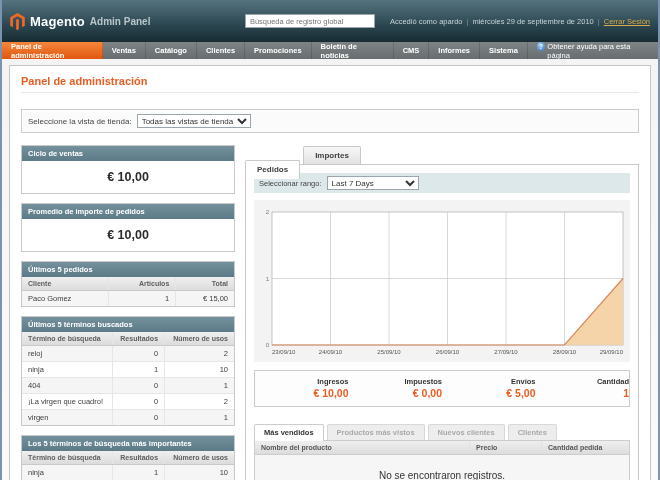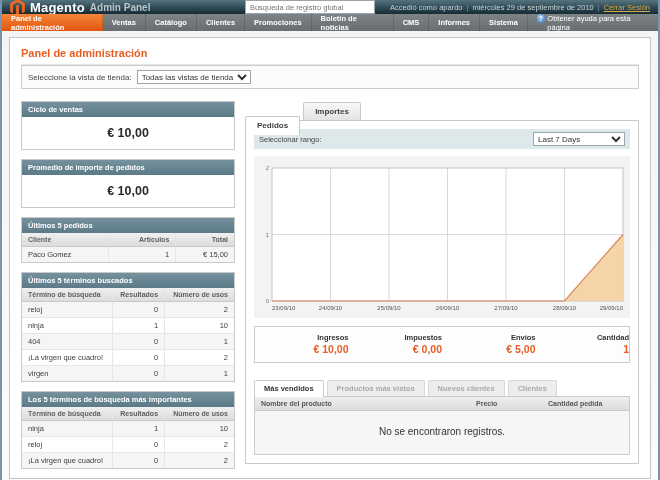--- a/index.html
+++ b/index.html
@@ -1,57 +1,57 @@
 <!DOCTYPE html>
 <html><head>
 <meta charset="utf-8">
 <style>
   *{box-sizing:border-box;margin:0;padding:0}
   html,body{width:660px;height:480px;overflow:hidden}
   body{font-family:"Liberation Sans",sans-serif;background:#ebebeb}
   .frame{width:660px;height:480px;display:flex;flex-direction:column;border-left:2px solid #7a93af;border-right:2px solid #7a93af;background:#ebebeb}
   
-  .top{height:14px;flex:none;background:linear-gradient(180deg,#55737e 0%,#2e4a55 55%,#182b33 100%);display:flex;align-items:center;padding:0 8px;gap:5px}
+  .top{height:42px;flex:none;background:linear-gradient(180deg,#55737e 0%,#2e4a55 55%,#182b33 100%);display:flex;align-items:center;padding:0 8px;gap:5px}
   .brand{color:#fff;font-weight:bold;font-size:13px;letter-spacing:.2px}
   .brand-sub{color:#b9c6cb;font-size:10px;font-weight:bold;margin-left:0}
   .g-search{margin-left:auto;width:130px;height:14px;border:1px solid #9aa6ac;font-size:7.5px;padding:0 4px;color:#333;background:#fff}
   .top-meta{display:flex;align-items:center;gap:4px;font-size:7.5px;color:#c6d2d6;margin-left:10px;white-space:nowrap}
   .top-meta .sep{color:#7c9099}
   .logout{color:#d8a947;text-decoration:underline;cursor:pointer}
   
   .nav{height:17px;flex:none;background:linear-gradient(#7e8486,#686e70);display:flex;align-items:stretch;font-size:7.5px;color:#fff}
   .nav-item{display:flex;align-items:center;padding:0 9px;font-weight:bold;border-right:1px solid rgba(0,0,0,.15);cursor:pointer}
   .nav-item.active{background:linear-gradient(#f6863b,#e0560f)}
   .nav-help{margin-left:auto;display:flex;align-items:flex-start;gap:2px;padding:0 9px;cursor:pointer}
   .help-ico{width:9px;height:9px;border-radius:50%;background:radial-gradient(circle at 35% 30%,#9cc4ee,#3a77c2);color:#fff;font-size:6.5px;font-weight:bold;display:flex;align-items:center;justify-content:center}
   
   .content-outer{flex:1;padding:6px 7px 0;background:linear-gradient(#f4f4f4,#fbfbfb)}
   .content{background:#fff;border:1px solid #c5c5c5;min-height:418px;padding:9px 11px}
   .page-title{color:#e85d22;font-size:11px;font-weight:bold;padding-bottom:5px;border-bottom:1px solid #e7e7e7}
-  .store-bar{margin-top:0;border:1px solid #ccc;background:#fbfbfb;padding:4px 6px;font-size:8px;color:#444;display:flex;align-items:center;gap:5px}
+  .store-bar{margin-top:16px;border:1px solid #ccc;background:#fbfbfb;padding:4px 6px;font-size:8px;color:#444;display:flex;align-items:center;gap:5px}
   select{font-family:"Liberation Sans",sans-serif;font-size:8px;height:14px;border:1px solid #9aa6ac;background:#fff;color:#333}
   .cols{display:flex;gap:10px;margin-top:12px;align-items:flex-start}
   .left-col{width:214px;flex:none;display:flex;flex-direction:column;gap:9px}
   .right-col{flex:1;min-width:0}
   
   .sbox{border:1px solid #c9c9c9;background:#fff}
   .sbox-head{background:linear-gradient(#74919d,#5c7a87);color:#fff;font-size:7.5px;font-weight:bold;padding:3px 6px}
   .sbox-value{text-align:center;font-size:12.5px;font-weight:bold;color:#2b2b2b;padding:9px 0}
   table.stable{width:100%;border-collapse:collapse;font-size:7.5px;color:#3d3d3d}
   .stable th{background:linear-gradient(#efefef,#dcdcdc);text-align:left;padding:3px 6px;font-size:7px;color:#5e5e5e;font-weight:bold;border-bottom:1px solid #c9c9c9}
   .stable td{padding:3px 6px;border-top:1px solid #e6e6e6}
   .stable td+td,.stable th+th{border-left:1px solid #e6e6e6}
   .stable .num{text-align:right}
   .stable tbody tr:nth-child(odd) td{background:#f5f5f5}
   
   .tabs{display:flex;gap:3px;align-items:flex-end;position:relative;z-index:2}
   .tab{font-size:8px;font-weight:bold;color:#3f3f3f;padding:4px 11px;border:1px solid #c9c9c9;border-bottom:none;border-radius:2px 2px 0 0;background:linear-gradient(#f7f7f7,#e3e3e3);cursor:pointer}
   .tab.active{background:#fff;position:relative;top:15px;padding-bottom:5px}
   .panel{border:1px solid #c9c9c9;background:#fff;padding:8px;position:relative;z-index:1}
-  .range-bar{background:#dce8e9;padding:3px 5px;display:flex;justify-content:space-between;align-items:center;gap:5px;font-size:7.5px;color:#444}
+  .range-bar{background:#dce8e9;padding:3px 5px;display:flex;justify-content:flex-start;align-items:center;gap:5px;font-size:7.5px;color:#444}
   .range-bar select{width:92px}
   .chart-wrap{margin-top:7px;background:#f3f3f3;padding:3px 2px 1px}
   svg.chart{display:block;margin:0 auto}
   svg.chart text{font-family:"Liberation Sans",sans-serif}
   .stats{border:1px solid #ccc;margin-top:8px;display:flex;padding:6px 0 7px;background:#fdfdfd}
   .stat{flex:1;text-align:right}
   .stat-label{font-size:7.5px;font-weight:bold;color:#333}
   .stat-value{font-size:10.5px;font-weight:bold;color:#e85d22;margin-top:1px}
   .btabs{display:flex;gap:3px;align-items:flex-end;margin-top:16px;position:relative;z-index:2}
   .btab{font-size:7.5px;font-weight:bold;padding:3px 9px;border:1px solid #ccc;border-bottom:none;border-radius:2px 2px 0 0;cursor:pointer}

